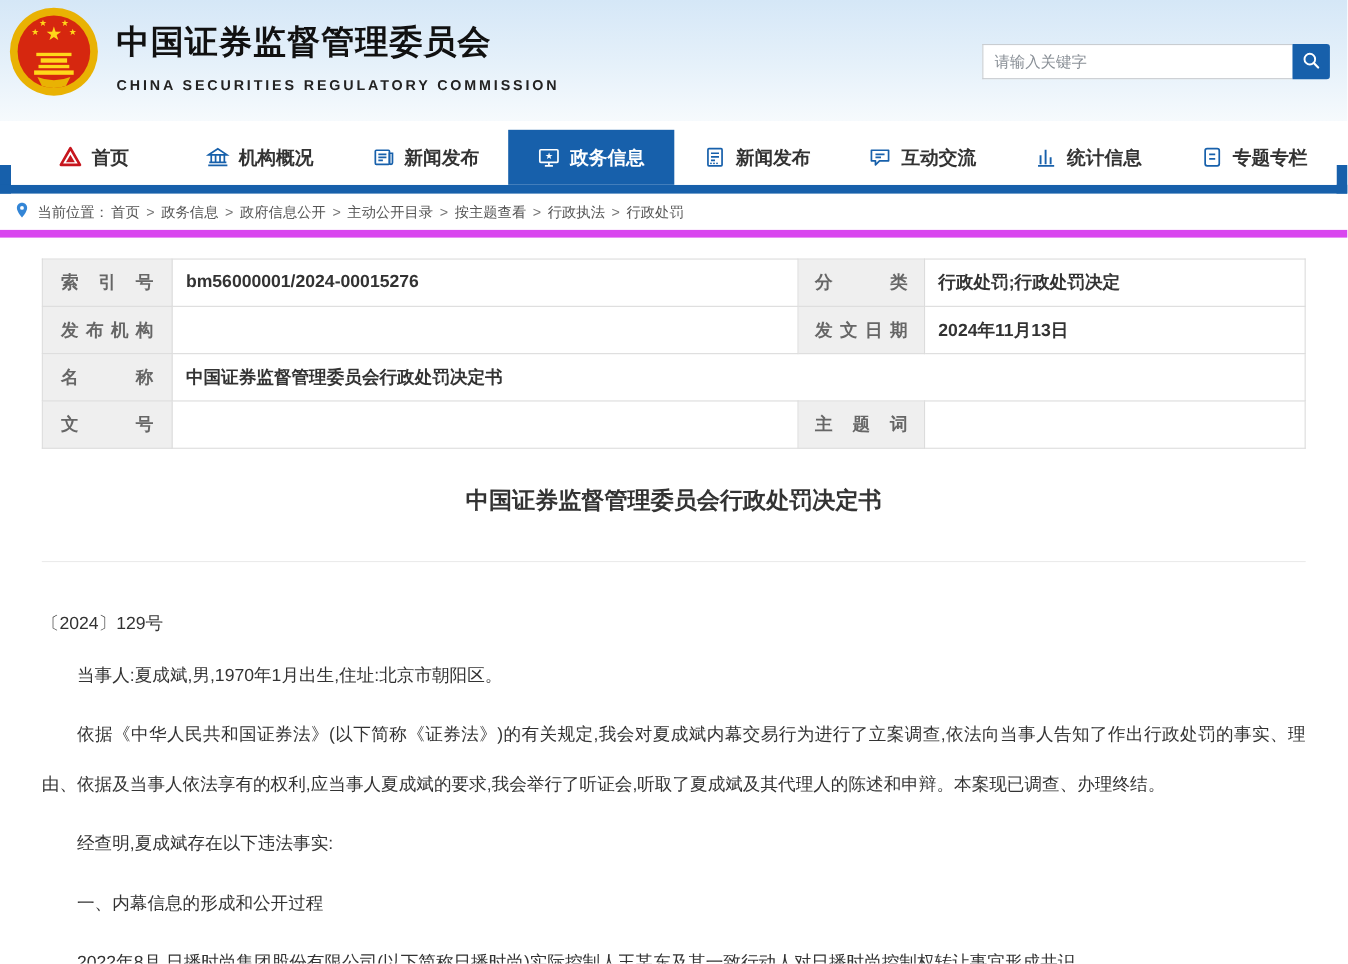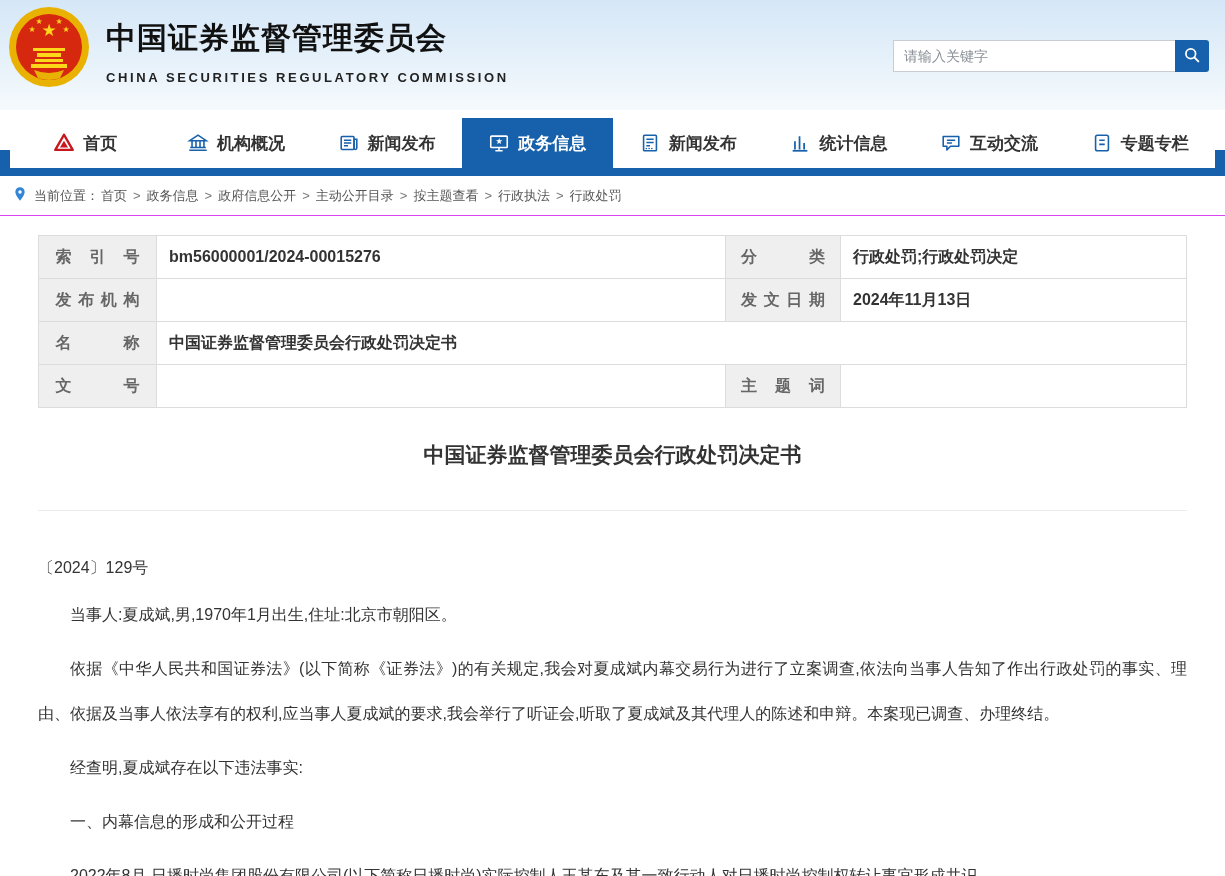--- a/index.html
+++ b/index.html
@@ -29,21 +29,21 @@
   .nav-bar { position:absolute; left:10px; right:10px; top:8px; height:50px; background:#fff;
     display:flex; z-index:2; }
   .nav-item { flex:1; display:flex; align-items:center; justify-content:center; gap:8px;
     cursor:pointer; font-size:17px; font-weight:bold; color:#333; }
   .nav-item .nav-icon { display:flex; }
   .nav-item .nav-icon svg { width:22px; height:22px; }
   .nav-item.active { background:#1760ab; color:#fff; }
 
   
   .breadcrumb { height:40px; display:flex; align-items:center; padding:0 12px;
-    border-bottom:1px solid #d946ef; font-size:13px; color:#555; }
+    border-bottom:7px solid #d946ef; font-size:13px; color:#555; }
   .breadcrumb svg { width:16px; height:16px; margin-right:6px; }
   .crumb-prefix { margin-right:2px; }
   .crumb-link { color:#555; text-decoration:none; cursor:pointer; }
   .crumb-sep { margin:0 6px; color:#777; }
 
   
   .content { padding:0 38px; }
   .meta-table { width:100%; border-collapse:collapse; table-layout:fixed; margin-top:19px; }
   .meta-table td { border:1px solid #dcdcdc; height:43px; font-size:16px; vertical-align:middle;font-weight:bold; }
   .meta-table td.lbl { background:#efefef; color:#666; font-weight:bold; text-align:center; }
@@ -144,35 +144,35 @@
             <path d="M8 8 H16 M8 11.5 H16 M8 15 H12"></path>
             <circle cx="8" cy="18" r="0.9" fill="#1760ab" stroke="none"></circle>
             <circle cx="11" cy="18" r="0.9" fill="#1760ab" stroke="none"></circle>
             <circle cx="14" cy="18" r="0.9" fill="#1760ab" stroke="none"></circle>
           </svg>
         </span>
     <span class="nav-label">新闻发布</span>
   </div>
       <div class="nav-item">
     <span class="nav-icon">
+          <svg viewBox="0 0 24 24" fill="none" stroke="#1760ab" stroke-width="1.7">
+            <path d="M3.5 5 H20.5 V15.5 H11.5 L7.5 19.5 V15.5 H3.5 Z" stroke-linejoin="round"></path>
+            <path d="M7.5 9 H16.5 M7.5 12 H13"></path>
+          </svg>
+        </span>
+    <span class="nav-label">互动交流</span>
+  </div>
+      <div class="nav-item">
+    <span class="nav-icon">
           <svg viewBox="0 0 24 24" fill="none" stroke="#1760ab" stroke-width="1.9">
             <path d="M6.5 19 V10 M11.5 19 V4.5 M16.5 19 V12"></path>
             <path d="M4 20.5 H20"></path>
           </svg>
         </span>
     <span class="nav-label">统计信息</span>
-  </div>
-      <div class="nav-item">
-    <span class="nav-icon">
-          <svg viewBox="0 0 24 24" fill="none" stroke="#1760ab" stroke-width="1.7">
-            <path d="M3.5 5 H20.5 V15.5 H11.5 L7.5 19.5 V15.5 H3.5 Z" stroke-linejoin="round"></path>
-            <path d="M7.5 9 H16.5 M7.5 12 H13"></path>
-          </svg>
-        </span>
-    <span class="nav-label">互动交流</span>
   </div>
       <div class="nav-item">
     <span class="nav-icon">
           <svg viewBox="0 0 24 24" fill="none" stroke="#1760ab" stroke-width="1.7">
             <rect x="5" y="3.5" width="14" height="17" rx="2"></rect>
             <path d="M9 9 H15 M9 13.5 H15"></path>
           </svg>
         </span>
     <span class="nav-label">专题专栏</span>
   </div>

